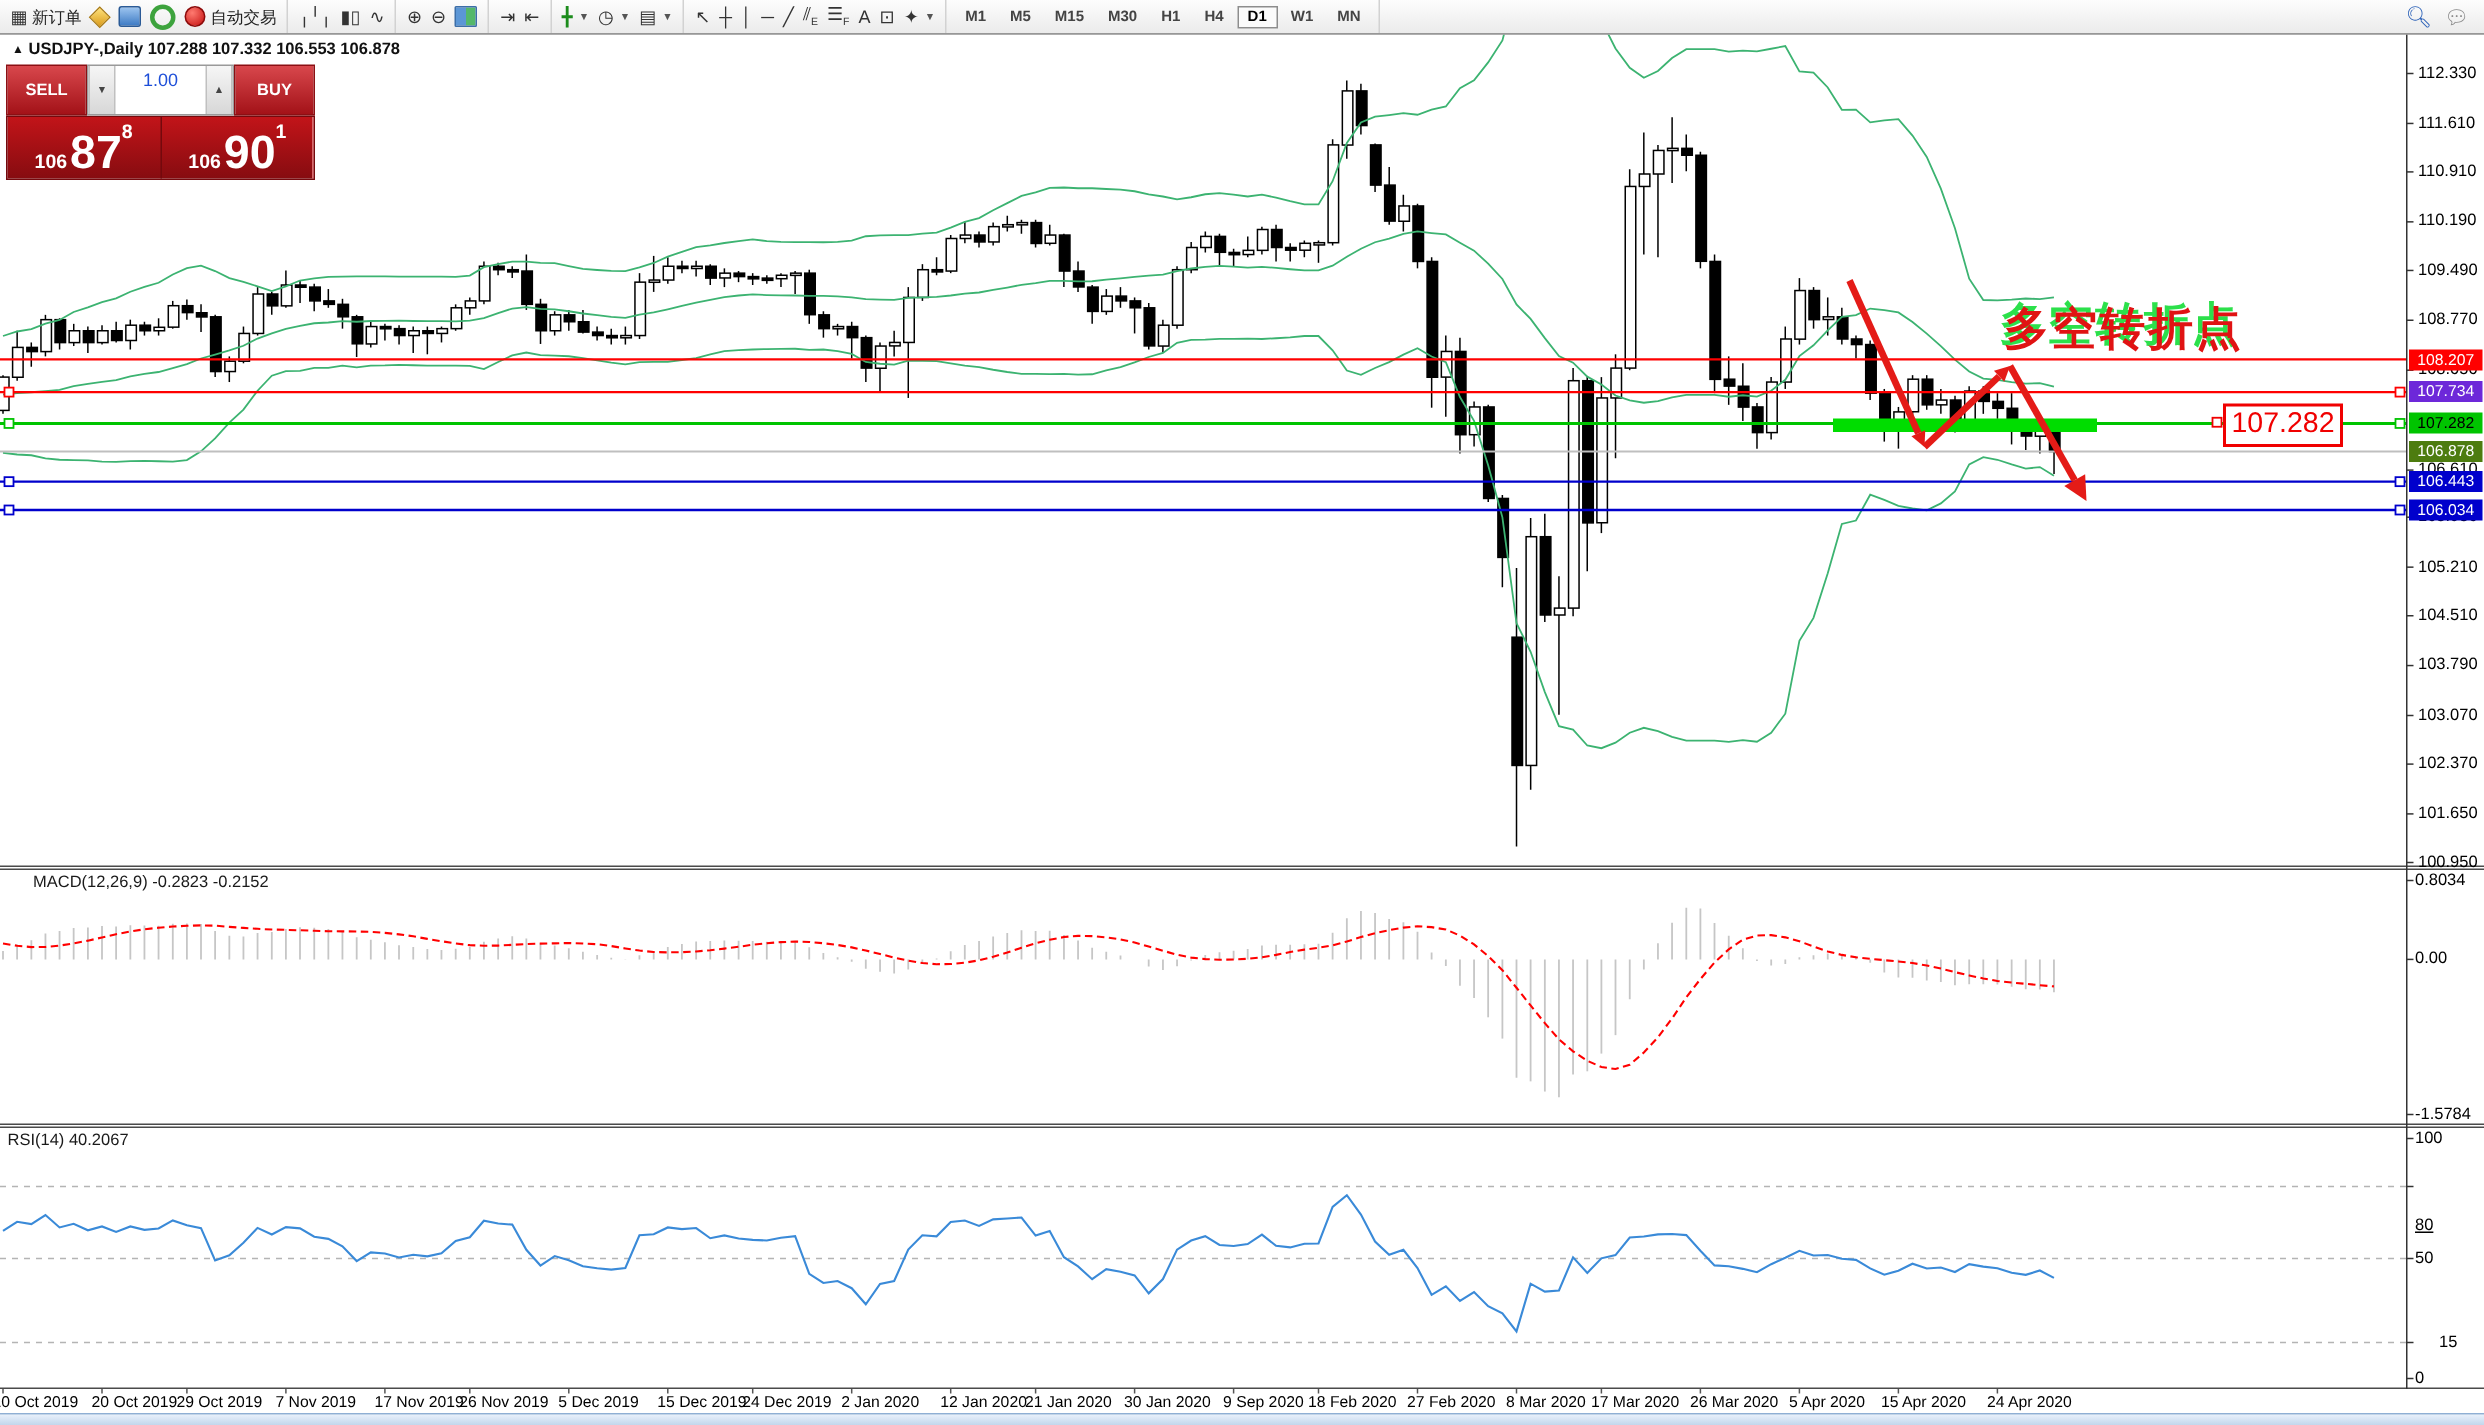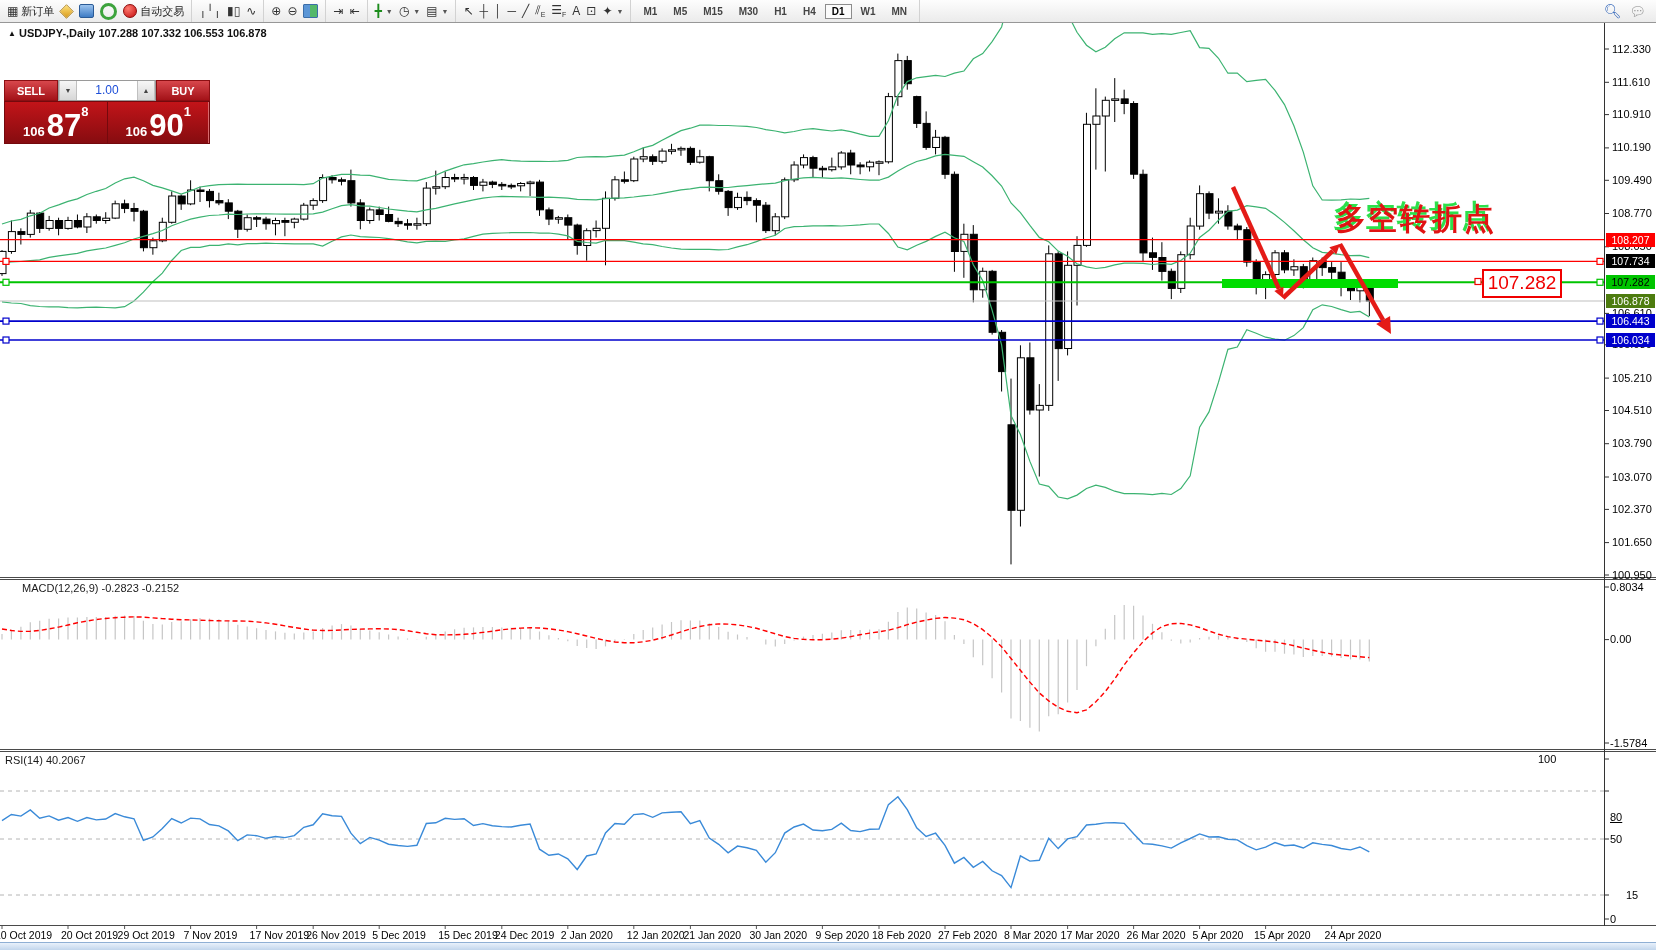--- a/index.html
+++ b/index.html
@@ -13,21 +13,21 @@
   .tbtn{display:flex;align-items:center;gap:3px;padding:1px 3px;cursor:default;}
   .icon{display:inline-block;position:relative;}
   .caret{font-size:7px;color:#555;margin-left:1px;}
   .tf{padding:1px 6px;font-size:10px;font-weight:bold;color:#444;margin:0 1px;border:1px solid transparent;}
   .tf.active{background:#fbfbfb;border:1px solid #8d8d8d;color:#000;}
   #toolbar-right{margin-left:auto;display:flex;align-items:center;gap:8px;padding-right:10px;border-right:none;}
   
   #symbol-line{position:absolute;left:8px;top:27px;z-index:6;font-size:11px;font-weight:bold;color:#111;}
   
   #trade{position:absolute;left:4px;top:43px;width:206px;z-index:7;}
-  .trow{display:flex;height:21px;margin-top:37px;}
+  .trow{display:flex;height:34px;}
   .tradebtn{width:52px;background:linear-gradient(#d8474c,#a31218);color:#fff;font-size:11px;font-weight:bold;
     display:flex;align-items:center;justify-content:center;border:1px solid #8c0f13;}
   .tvol{flex:1;display:flex;border:1px solid #9a9a9a;background:#fff;}
   .spin{width:16px;background:linear-gradient(#f6f6f6,#d7d7d7);font-size:7px;display:flex;align-items:center;
     justify-content:center;color:#444;border-left:1px solid #c0c0c0;border-right:1px solid #c0c0c0;}
   .tvalue{flex:1;text-align:center;font-size:12px;line-height:19px;color:#1d4ed8;}
   #trade-prices{display:flex;height:41px;background:linear-gradient(#c21419,#860c10);border:1px solid #74090d;color:#fff;}
   .phalf{width:50%;display:flex;align-items:flex-end;justify-content:center;padding-bottom:4px;}
   .phalf+.phalf{border-left:1px solid #74090d;box-shadow:-1px 0 0 #d86a6d inset;}
   .psm{font-size:13px;font-weight:bold;margin-right:2px;line-height:1.1;}
@@ -755,29 +755,29 @@
       <div class="axlabel" style="left: 1612px; top: 306.9px;">106.610</div>
       <div class="axlabel" style="left: 1612px; top: 338.3px;">105.930</div>
       <div class="axlabel" style="left: 1612px; top: 371.6px;">105.210</div>
       <div class="axlabel" style="left: 1612px; top: 404px;">104.510</div>
       <div class="axlabel" style="left: 1612px; top: 437.2px;">103.790</div>
       <div class="axlabel" style="left: 1612px; top: 470.5px;">103.070</div>
       <div class="axlabel" style="left: 1612px; top: 502.9px;">102.370</div>
       <div class="axlabel" style="left: 1612px; top: 536.1px;">101.650</div>
       <div class="axlabel" style="left: 1612px; top: 568.5px;">100.950</div>
       <div class="tag" style="top: 232.6px; background: rgb(255, 0, 0); color: rgb(255, 255, 255);">108.207</div>
-      <div class="tag" style="top: 254.4px; background: #000000; color: rgb(255, 255, 255);">107.734</div>
+      <div class="tag" style="top: 254.4px; background: #6d28d9; color: rgb(255, 255, 255);">107.734</div>
       <div class="tag" style="top: 275.3px; background: rgb(0, 196, 0); color: rgb(0, 0, 0);">107.282</div>
       <div class="tag" style="top: 294px; background: #4d7c0f; color: rgb(255, 255, 255);">106.878</div>
       <div class="tag" style="top: 314.1px; background: rgb(0, 0, 204); color: rgb(255, 255, 255);">106.443</div>
       <div class="tag" style="top: 333px; background: rgb(0, 0, 204); color: rgb(255, 255, 255);">106.034</div>
       <div class="axlabel" style="left: 1610px; top: 580.5px;">0.8034</div>
       <div class="axlabel" style="left: 1610px; top: 633.1px;">0.00</div>
       <div class="axlabel" style="left: 1610px; top: 736.5px;">-1.5784</div>
-      <div class="axlabel" style="left: 1538px; top: 752.5px;">100</div>
+      <div class="axlabel" style="left: 1610px; top: 752.5px;">100</div>
       <div class="axlabel" style="left: 1610px; top: 811px; text-decoration: underline;">80</div>
       <div class="axlabel" style="left: 1610px; top: 832.5px;">50</div>
       <div class="axlabel" style="left: 1610px; top: 888.5px; margin-left: 16px;">15</div>
       <div class="axlabel" style="left: 1610px; top: 912.5px;">0</div>
       <div class="panelabel" style="left: 22px; top: 582px;">MACD(12,26,9) -0.2823 -0.2152</div>
       <div class="panelabel" style="left: 5px; top: 754px;">RSI(14) 40.2067</div>
       <div class="datelabel" style="left: -5px;">10 Oct 2019</div>
       <div class="datelabel" style="left: 61px;">20 Oct 2019</div>
       <div class="datelabel" style="left: 117.6px;">29 Oct 2019</div>
       <div class="datelabel" style="left: 183.6px;">7 Nov 2019</div>

